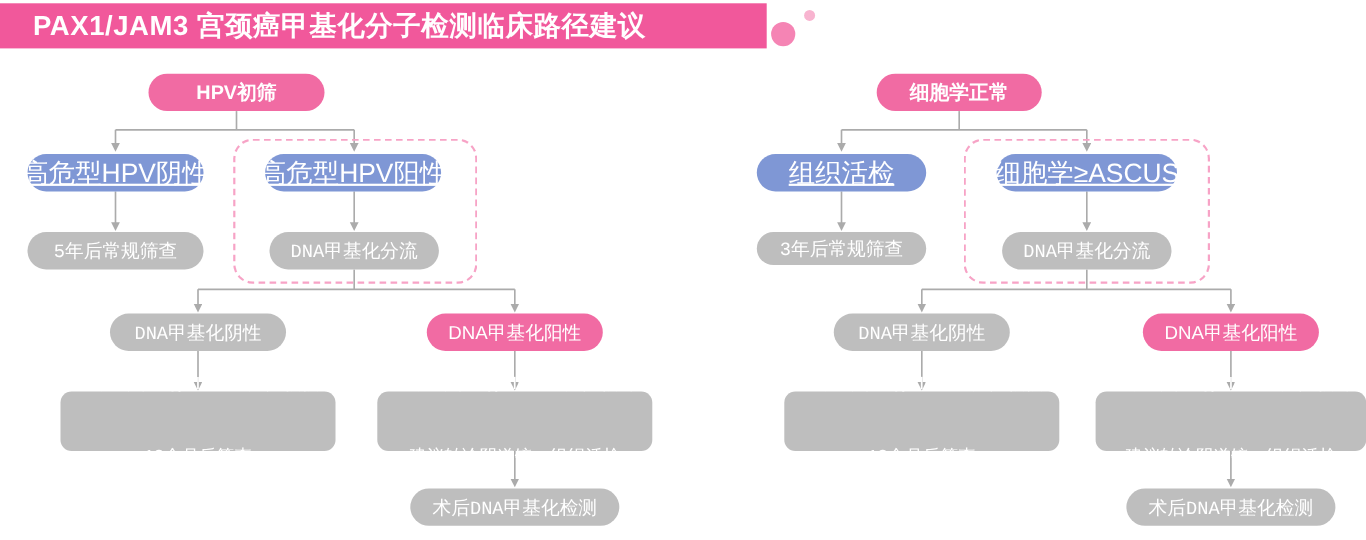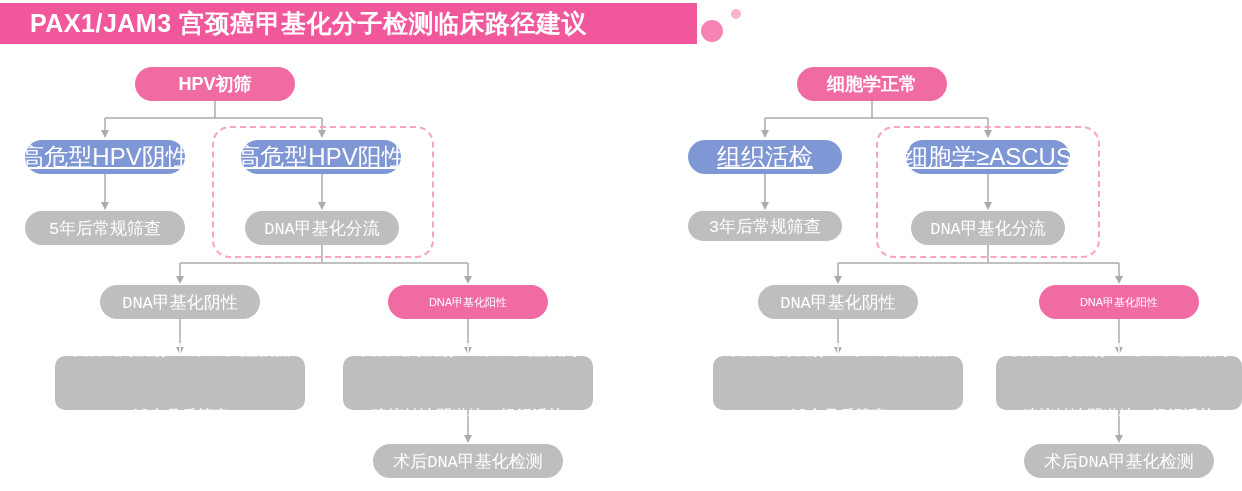--- a/index.html
+++ b/index.html
@@ -61,21 +61,21 @@
     align-items: center;
     justify-content: center;
     border-radius: 17px;
     color: #ffffff;
     font-size: 17px;
     white-space: nowrap;
     box-sizing: border-box;
     text-align: right;
   }
   .pill.pink { background: #F16BA3; font-weight: bold; font-size: 18px; }
-  .pill.pink-soft { background: #F16BA3; font-weight: normal; font-size: 11px; }
+  .pill.pink-soft { background: #F16BA3; font-weight: normal; font-size: 17px; }
   .pill.blue { background: #7F97D5; font-size: 24px; text-decoration: underline; }
   .pill.gray { background: #BEBEBE; font-family: Liberation Mono, monospace; }
   .outcome-box {
     position: absolute;
     background: #BEBEBE;
     border-radius: 10px;
     color: #ffffff;
     font-size: 16px;
     line-height: 22px;
     text-align: center;

